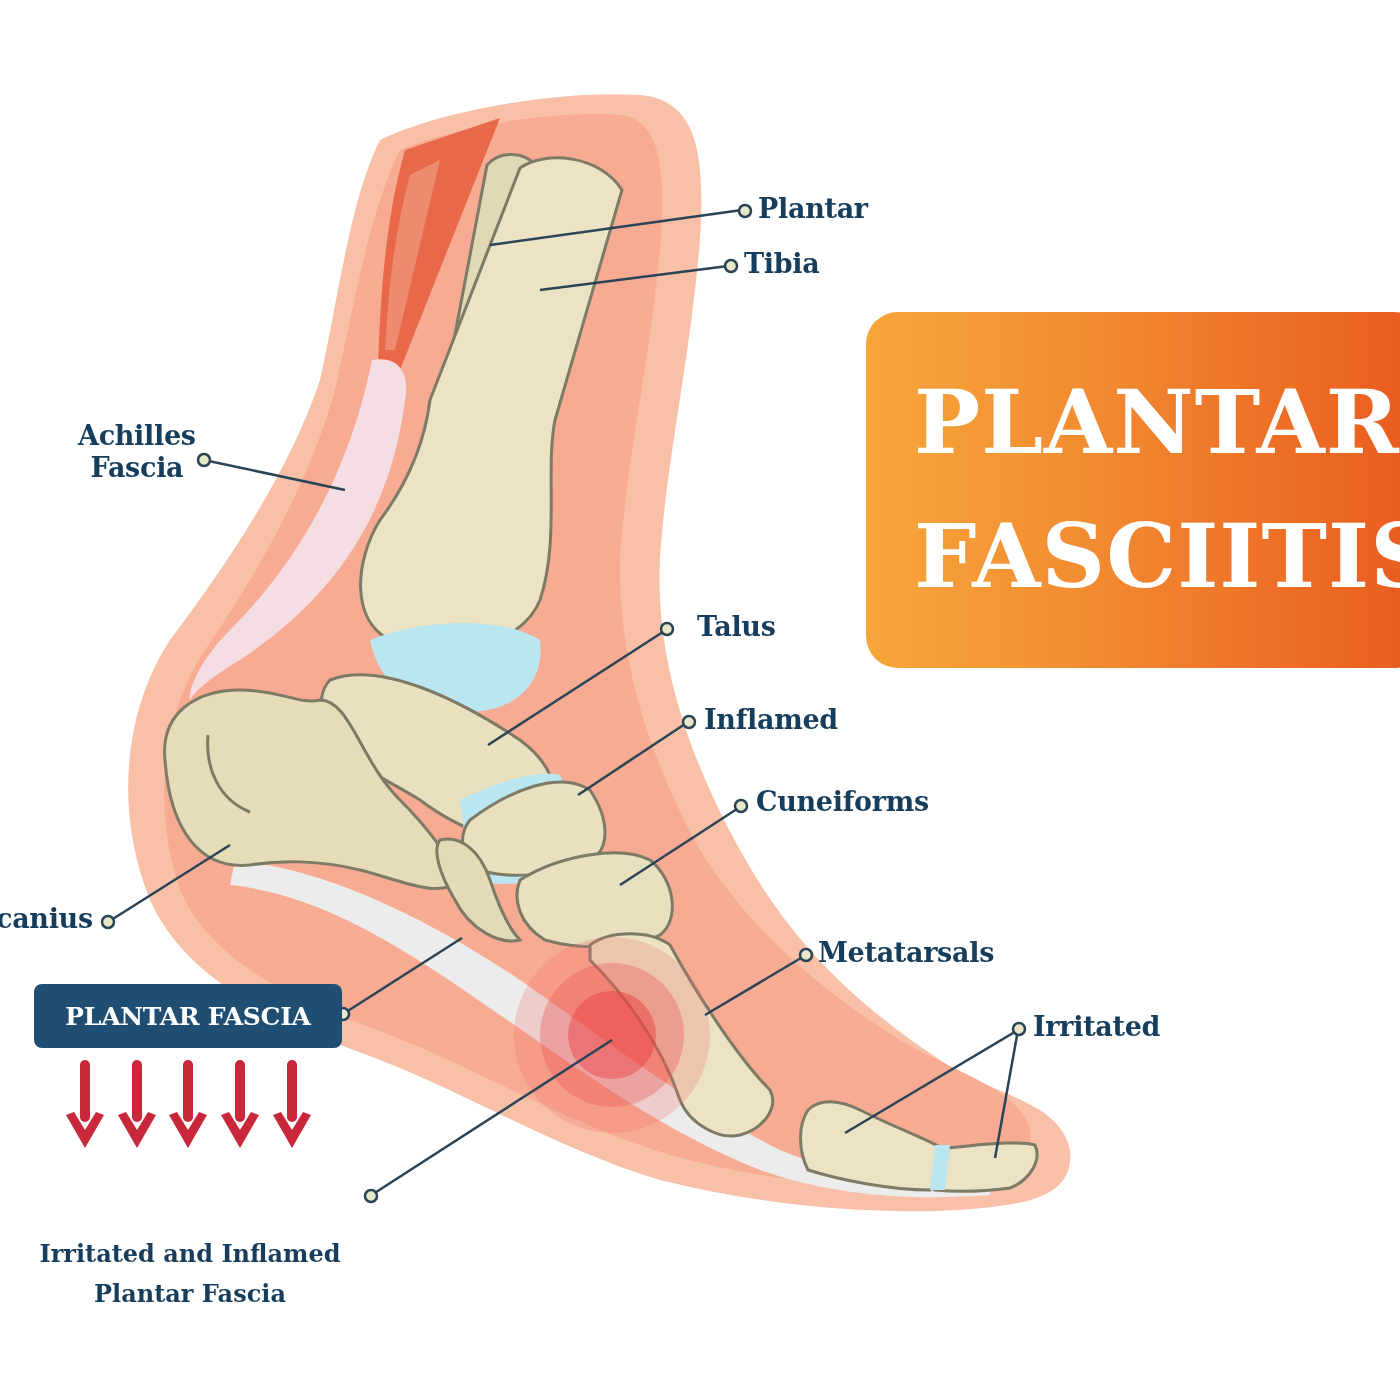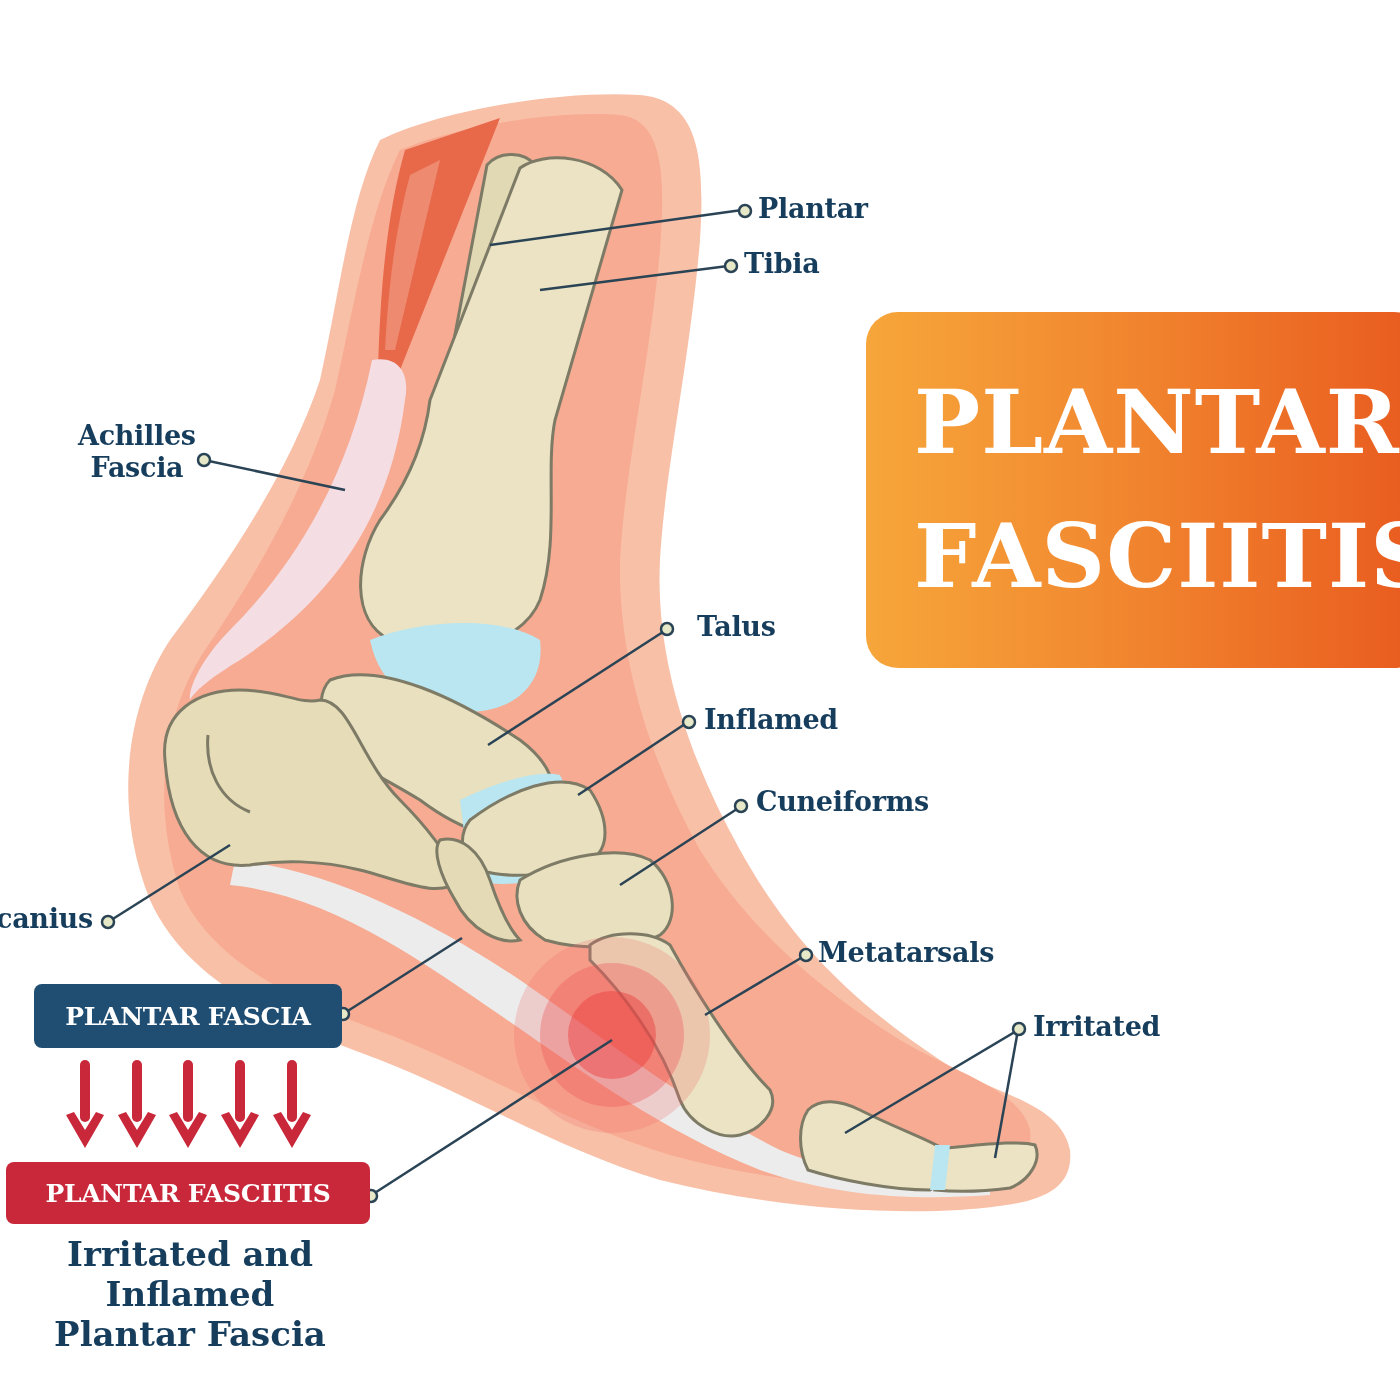--- a/index.html
+++ b/index.html
@@ -16,21 +16,21 @@
   .title-line { position:absolute; left:48px; font-family:"DejaVu Serif", serif; font-weight:bold;
                 color:#ffffff; font-size:88px; letter-spacing:1px; line-height:1; white-space:nowrap; }
   .box-blue { position:absolute; left:34px; top:984px; width:308px; height:64px;
               background:#1f4e72; border-radius:8px; }
   .box-red { position:absolute; left:6px; top:1162px; width:364px; height:62px;
              background:#c8283a; border-radius:8px; }
   .box-text { position:absolute; left:0; right:0; top:0; bottom:0; display:flex; align-items:center;
               justify-content:center; color:#ffffff; font-weight:bold; font-size:25px;
               font-family:"DejaVu Serif", serif; letter-spacing:-0.3px; white-space:nowrap; }
   .subcap { position:absolute; left:0; top:1234px; width:380px; text-align:center;
-            font-family:"DejaVu Serif", serif; font-weight:bold; color:#163d5c; font-size:34px; line-height:40px; }
+            font-family:"DejaVu Serif", serif; font-weight:bold; color:#163d5c; font-size:24px; line-height:40px; }
 </style>
 </head>
 <body>
 
 <div class="stage">
 
   <svg class="art" width="1400" height="1400" viewBox="0 0 1400 1400">
 
     <path d="M380,140 C440,110 560,90 640,95 C700,100 705,160 700,240
       C690,360 665,470 660,560 C655,660 690,760 740,850 C790,940 850,1000 940,1060
@@ -155,21 +155,18 @@
   <div class="lbl" style="left:677px; top:611px;margin-left:20px;">Talus</div>
   <div class="lbl" style="left:704px; top:704px;">Inflamed</div>
   <div class="lbl" style="left:756px; top:786px;">Cuneiforms</div>
   <div class="lbl" style="left:-4px; top:903px;">canius</div>
   <div class="lbl" style="left:818px; top:937px;">Metatarsals</div>
   <div class="lbl" style="left:1033px; top:1011px;">Irritated</div>
 
   <div class="box-blue">
     <div class="box-text">PLANTAR FASCIA</div>
   </div>
-  <div class="box-red">
-    <div class="box-text">PLANTAR FASCIITIS</div>
-  </div>
   <div class="subcap">
     <div>Irritated and Inflamed</div>
     <div>Plantar Fascia</div>
   </div>
 
 </div>
 
 </body></html>

